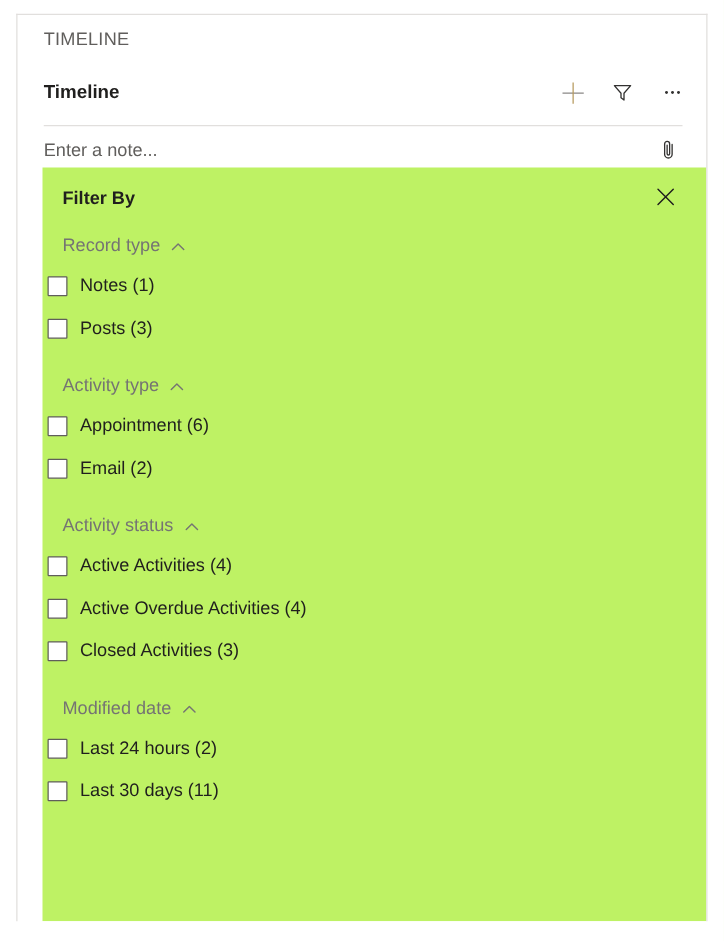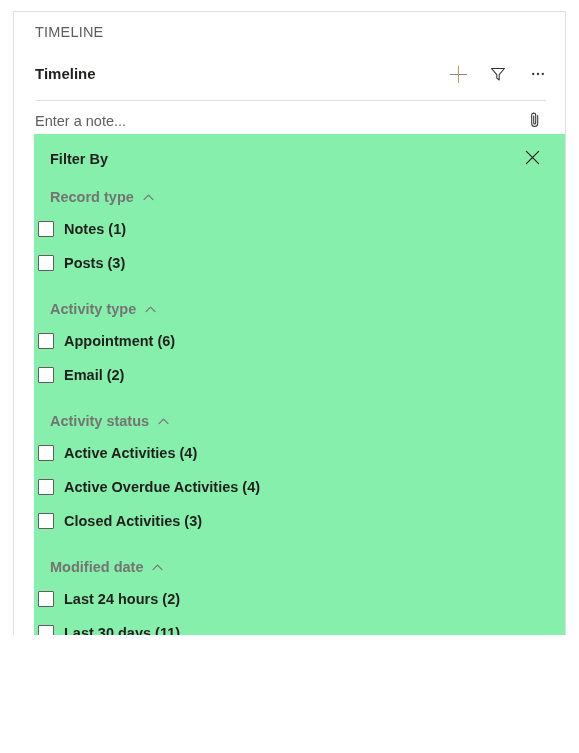--- a/index.html
+++ b/index.html
@@ -21,21 +21,21 @@
     height: 753px;
     background: #ffffff;
   }
 
   
   .card {
     position: absolute;
     left: 13px;
     top: 11px;
     width: 553px;   
-    height: 624px;  
+    height: 726px;  
     border: 1px solid #e1dfdd;
     border-bottom: none;
     box-sizing: border-box;
     background: #ffffff;
     overflow: hidden;
   }
 
   
   .eyebrow {
     position: absolute;
@@ -149,21 +149,21 @@
     background: #edebe9;
   }
 
   
   .filter-panel {
     position: absolute;
     left: 20px;          
     top: 122px;          
     right: 0px;
     bottom: 0;
-    background: #86efac;
+    background: #bef264;
   }
   .filter-head {
     position: relative;
     height: 48px;
   }
   .filter-title {
     position: absolute;
     left: 16px;
     top: 16px;
     font-size: 14.5px;
@@ -178,21 +178,20 @@
     width: 30px;
     height: 30px;
     display: flex;
     align-items: center;
     justify-content: center;
     cursor: pointer;
   }
 
   .filter-body {
     padding: 0 0 14px 0;
-    font-weight: bold;
   }
 
   .fgroup { margin-bottom: 14px; }
 
   .fgroup-head {
     display: flex;
     align-items: center;
     gap: 8px;
     padding: 0 16px;
     height: 30px;

